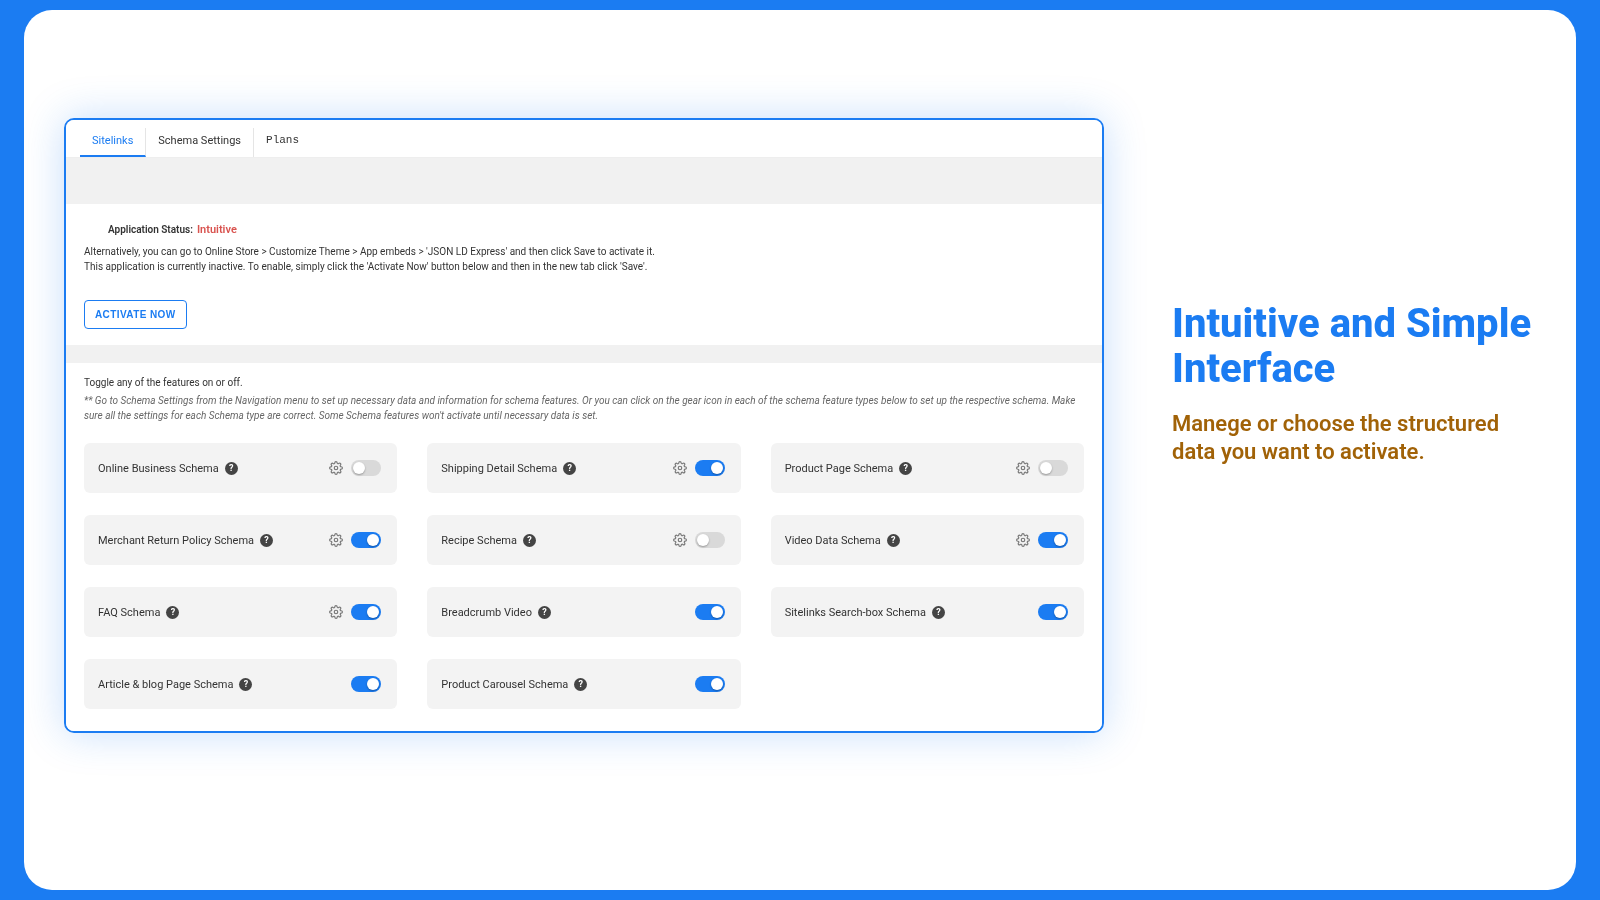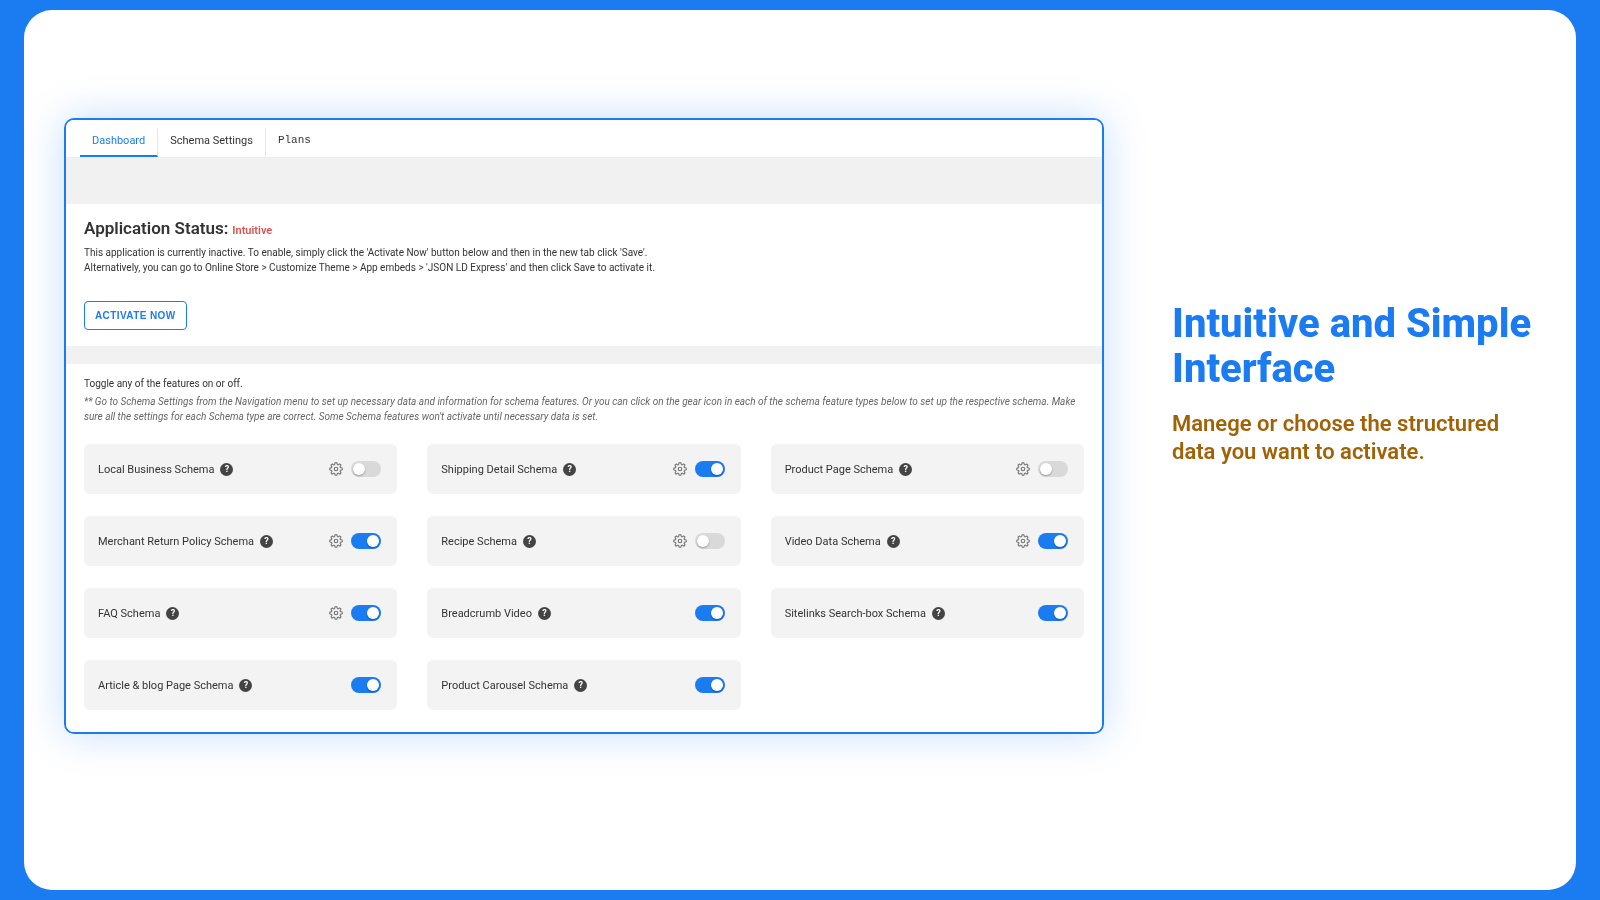--- a/index.html
+++ b/index.html
@@ -43,21 +43,21 @@
   .tab.active {
     color: #1b7cf2;
     border-bottom: 2px solid #1b7cf2;
   }
   .tab:last-child { border-right: none; font-family: Liberation Mono, monospace; }
   .spacer-strip { background:#f1f1f1; height: 46px; }
   .status-panel {
     background: #fff;
     padding: 14px 18px 16px 18px;
   }
-  .status-label { font-size: 17px; font-weight: 600; color:#333; }
+  .status-label { font-size: 10px; font-weight: 600; color:#333;margin-left:24px; }
   .status-value { font-size: 11px; font-weight: 600; color:#d9534f; }
   .status-desc { font-size: 10px; color:#333; line-height:1.45; margin-top:8px; }
   .activate-btn {
     display:inline-block;
     margin-top:26px;
     border:1px solid #1b7cf2;
     border-radius:4px;
     color:#1b7cf2;
     font-size:10px;
     font-weight:600;
@@ -147,48 +147,48 @@
 </style>
 </head>
 <body>
 
 <div class="outer-frame">
   <div class="inner-card">
 
     <div class="app-window">
 
       <div class="tabs" id="tabs">
-          <div class="tab active">Dashboard</div>
+          <div class="tab active">Sitelinks</div>
           <div class="tab">Schema Settings</div>
           <div class="tab">Plans</div>
         </div>
 
       <div class="spacer-strip"></div>
 
       <div class="status-panel">
         <div>
           <span class="status-label">Application Status:</span>
           <span class="status-value">Intuitive</span>
         </div>
         <div class="status-desc">
+          <div>Alternatively, you can go to Online Store &gt; Customize Theme &gt; App embeds &gt; 'JSON LD Express' and then click Save to activate it.</div>
           <div>This application is currently inactive. To enable, simply click the 'Activate Now' button below and then in the new tab click 'Save'.</div>
-          <div>Alternatively, you can go to Online Store &gt; Customize Theme &gt; App embeds &gt; 'JSON LD Express' and then click Save to activate it.</div>
         </div>
         <button class="activate-btn">ACTIVATE NOW</button>
       </div>
 
       <div class="spacer-strip2"></div>
 
       <div class="features-panel">
         <div class="features-sub">Toggle any of the features on or off.</div>
         <div class="features-note">** Go to Schema Settings from the Navigation menu to set up necessary data and information for schema features. Or you can click on the gear icon in each of the schema feature types below to set up the respective schema. Make sure all the settings for each Schema type are correct. Some Schema features won't activate until necessary data is set.</div>
         <div class="grid" id="cards-grid">
             <div class="card">
               <div class="card-left">
-                <span>Local Business Schema</span>
+                <span>Online Business Schema</span>
                 <span class="help-icon">?</span>
               </div>
               <div class="card-right">
                 <span class="gear-icon">
                   <svg viewBox="0 0 24 24" fill="none" stroke="currentColor" stroke-width="2">
                     <circle cx="12" cy="12" r="3"></circle>
                     <path d="M19.4 15a1.65 1.65 0 0 0 .33 1.82l.06.06a2 2 0 1 1-2.83 2.83l-.06-.06a1.65 1.65 0 0 0-1.82-.33 1.65 1.65 0 0 0-1 1.51V21a2 2 0 0 1-4 0v-.09a1.65 1.65 0 0 0-1-1.51 1.65 1.65 0 0 0-1.82.33l-.06.06a2 2 0 1 1-2.83-2.83l.06-.06a1.65 1.65 0 0 0 .33-1.82 1.65 1.65 0 0 0-1.51-1H3a2 2 0 0 1 0-4h.09a1.65 1.65 0 0 0 1.51-1 1.65 1.65 0 0 0-.33-1.82l-.06-.06a2 2 0 1 1 2.83-2.83l.06.06a1.65 1.65 0 0 0 1.82.33h0a1.65 1.65 0 0 0 1-1.51V3a2 2 0 0 1 4 0v.09a1.65 1.65 0 0 0 1 1.51h0a1.65 1.65 0 0 0 1.82-.33l.06-.06a2 2 0 1 1 2.83 2.83l-.06.06a1.65 1.65 0 0 0-.33 1.82v0a1.65 1.65 0 0 0 1.51 1H21a2 2 0 0 1 0 4h-.09a1.65 1.65 0 0 0-1.51 1z"></path>
                   </svg>
                 </span>
                 <div class="toggle off">

